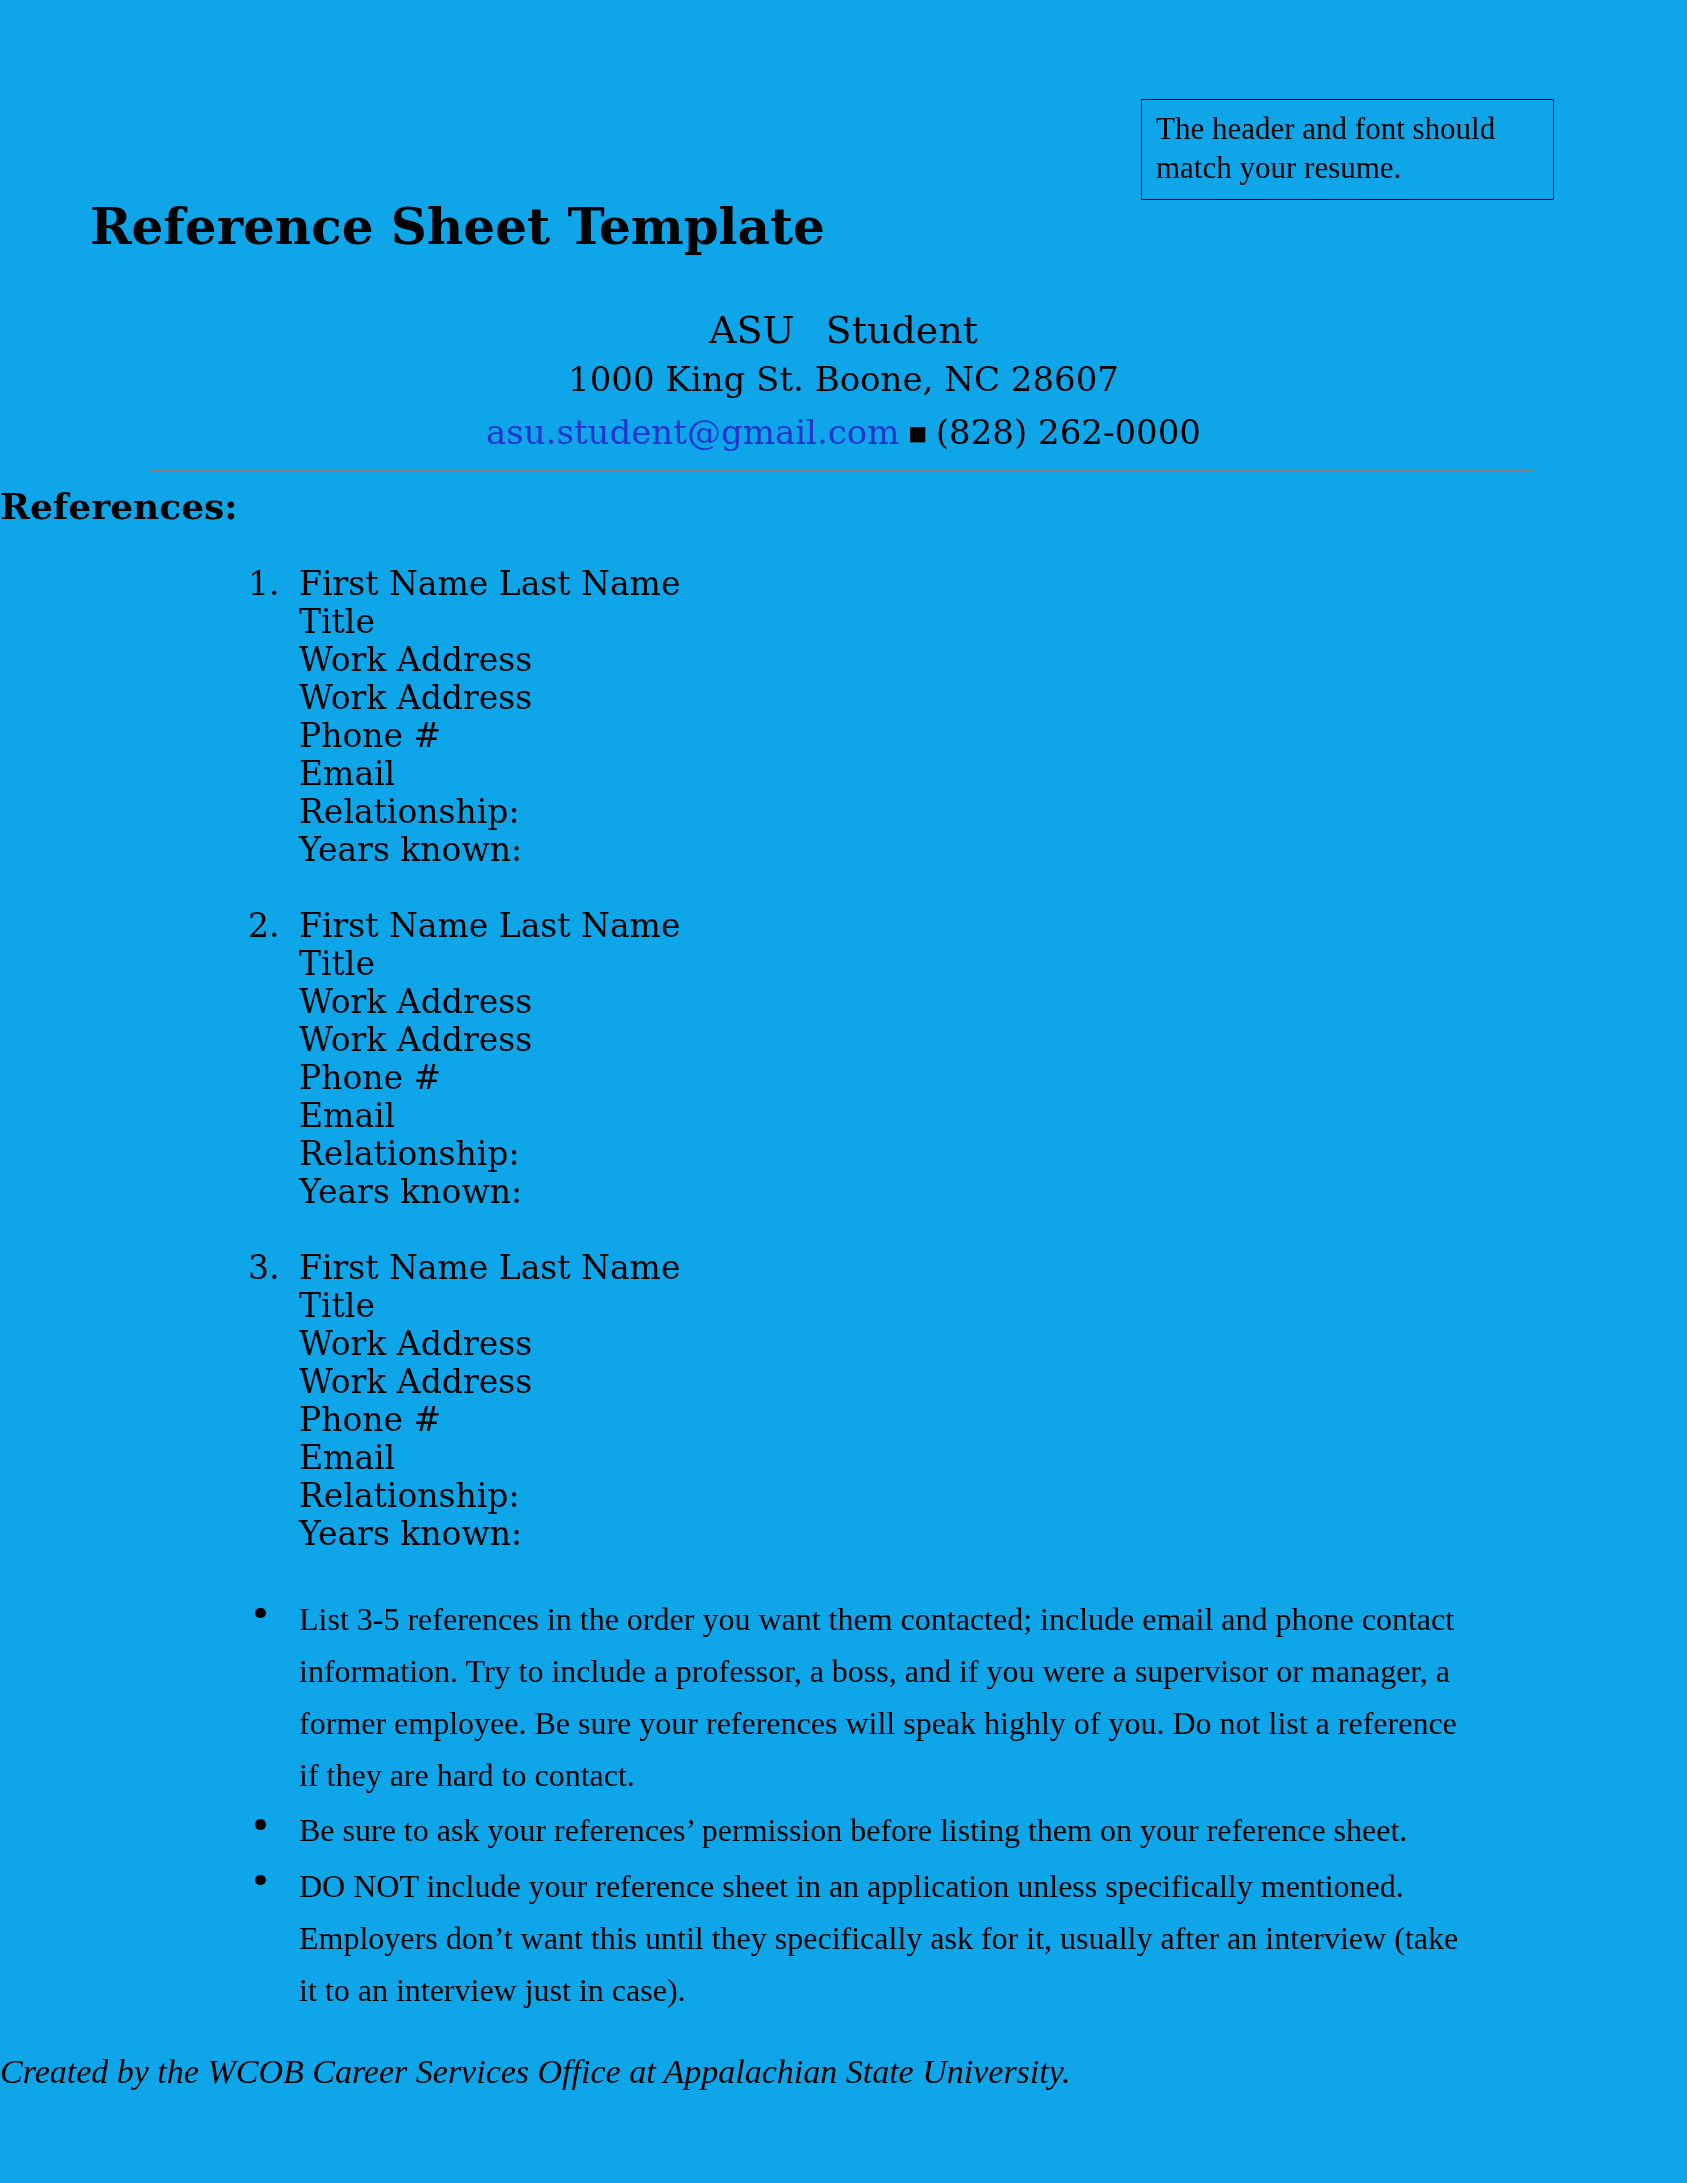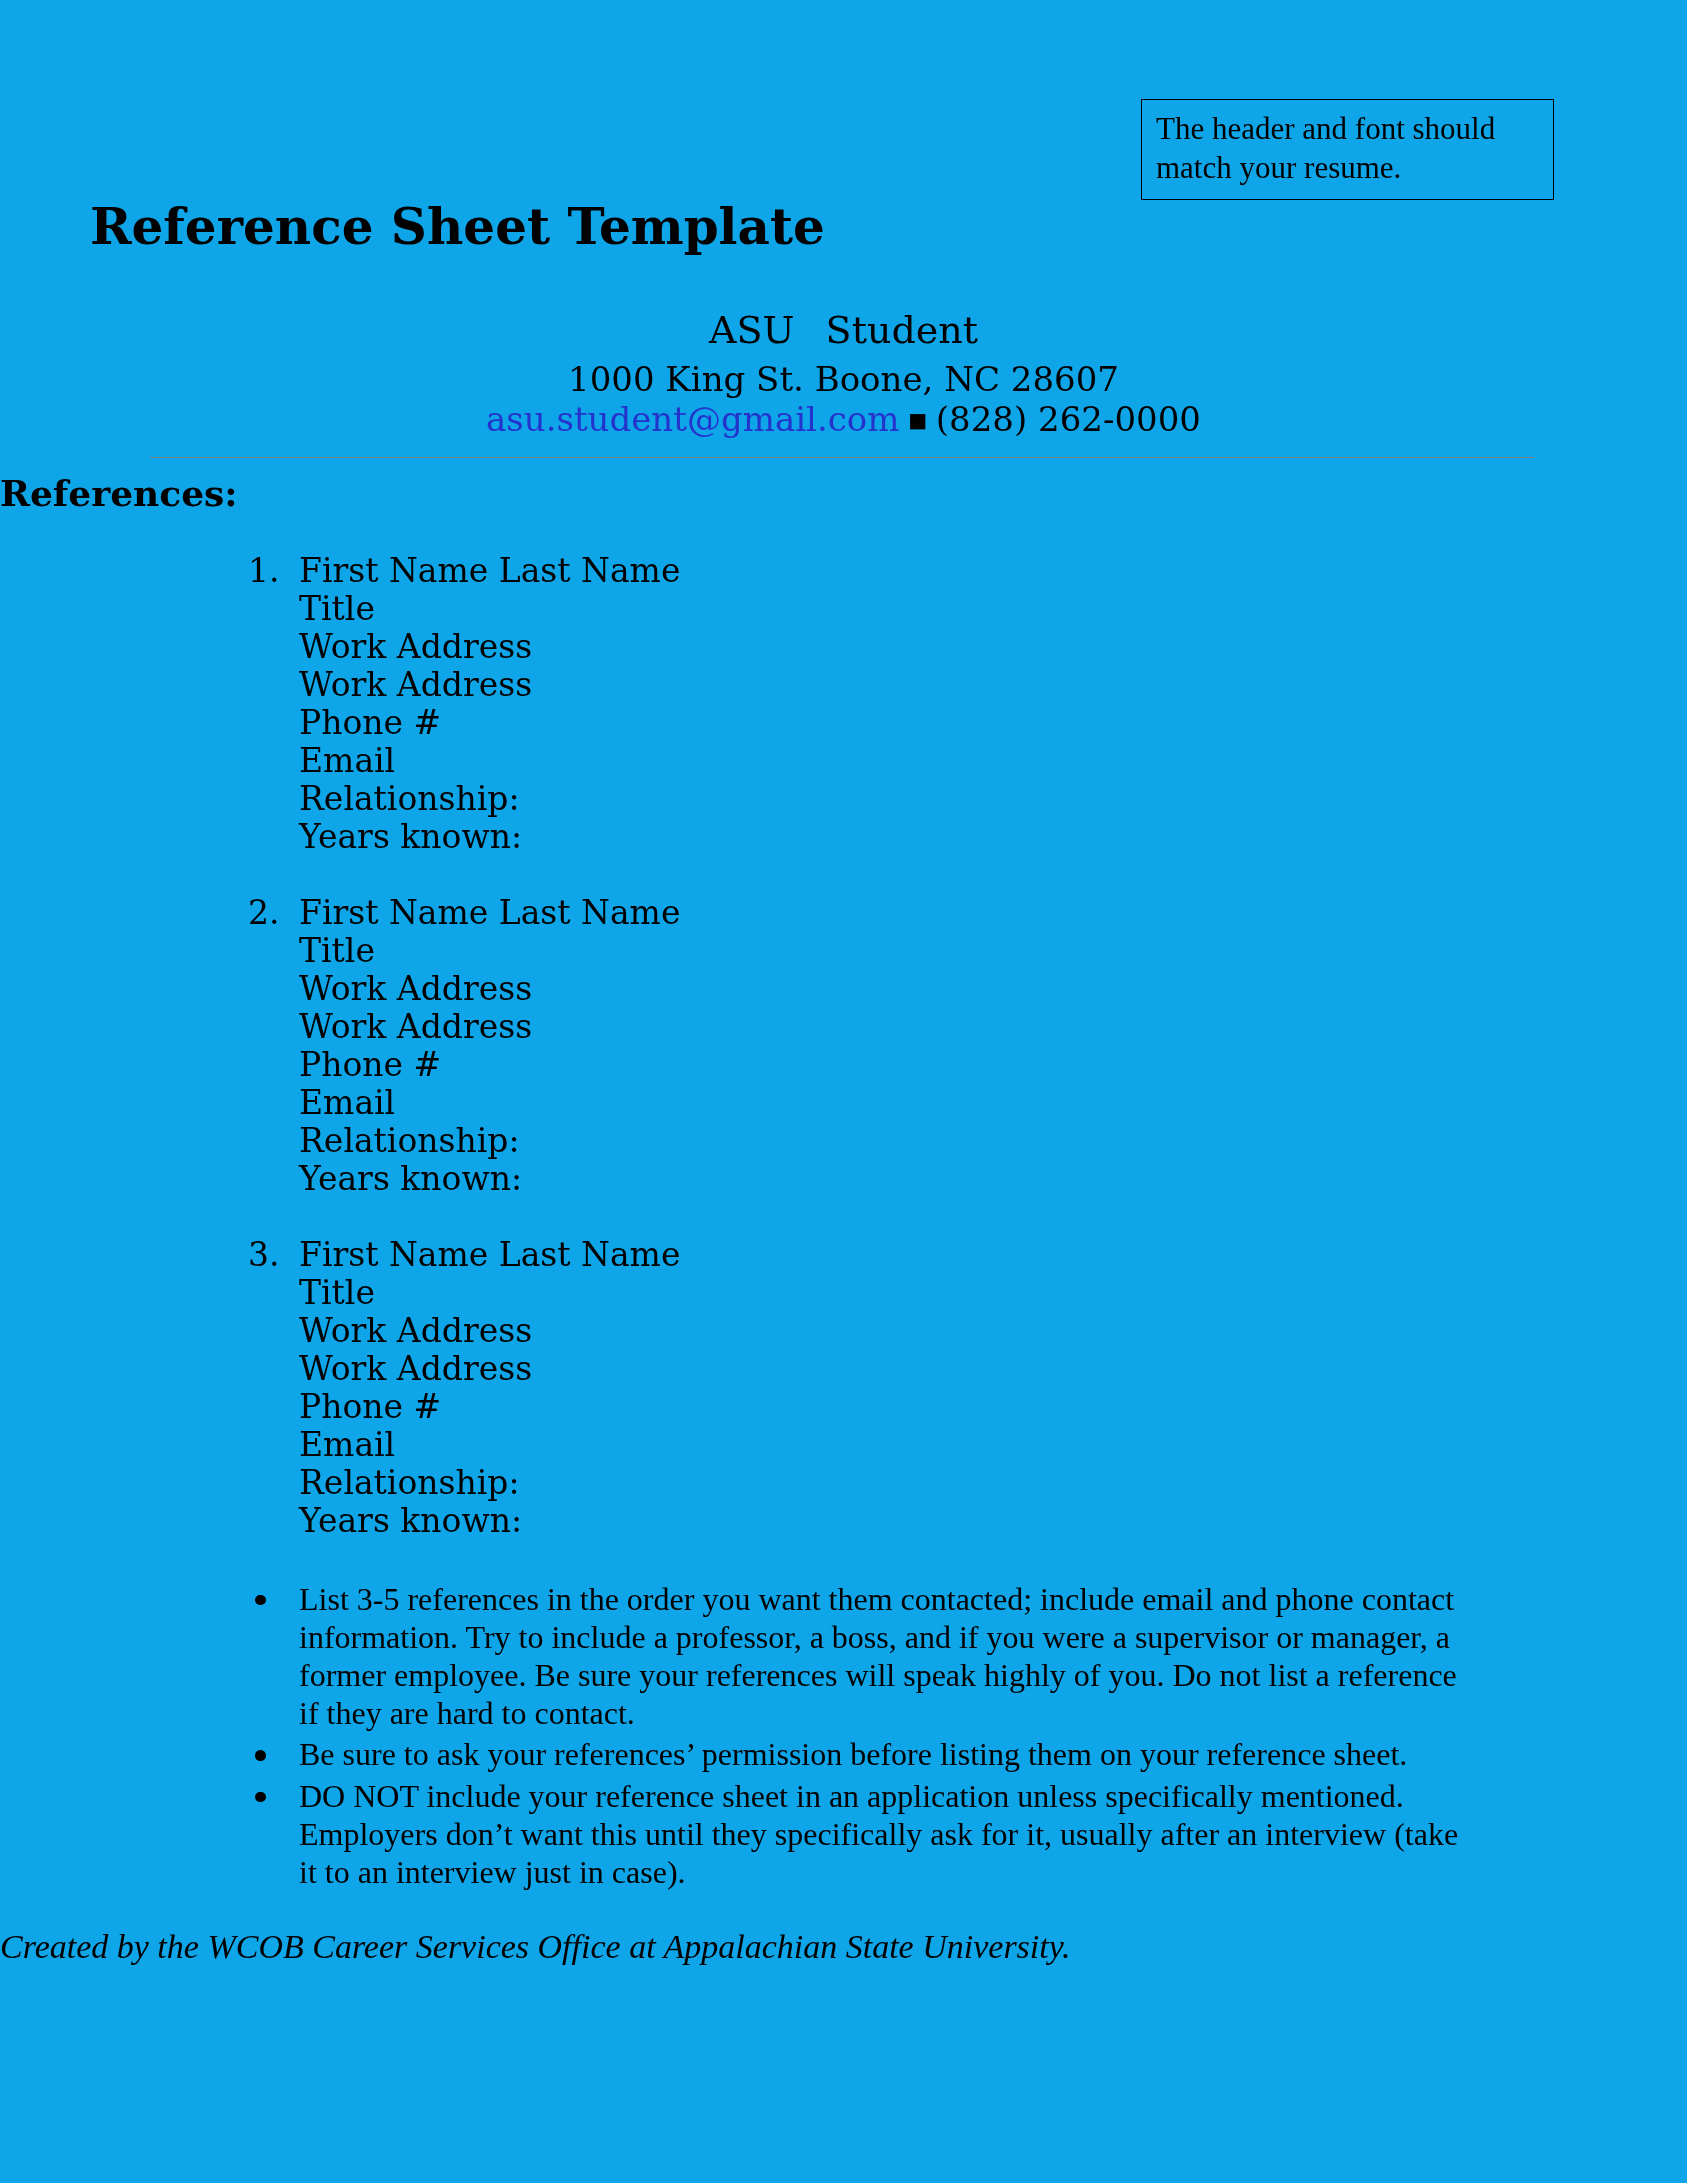--- a/index.html
+++ b/index.html
@@ -33,21 +33,21 @@
     padding-left: 90px;
     font-size: 50px;
     font-weight: bold;
     font-family: "DejaVu Serif", serif;
   }
 
   
   .contact-header { margin-top: 52px; text-align: center; }
   .contact-name { font-size: 38px; font-weight: normal; word-spacing: 19px; }
   .contact-address { font-size: 34px; margin-top: 7px; }
-  .contact-emailline { font-size: 34px; margin-top: 0; }
+  .contact-emailline { font-size: 34px; margin-top: 13px; }
   .email-link { color: var(--link-color, #2433CC); text-decoration: none; cursor: pointer; }
   .sep-square { font-size: 20px; vertical-align: 4.4px; margin: 0 8.7px; }
   .phone-number { color: #000; }
 
   .divider {
     margin: 17.5px 153px 0 150px;
     border: none;
     border-top: 1.7px solid #808080;
     height: 0;
   }
@@ -65,21 +65,21 @@
   .ref-lines {}
   .ref-line {}
 
   
   .notes-list {
     margin: 40px 0 0 0;
     padding: 0 0 0 248px;
     list-style: none;
     font-family: "Liberation Serif", serif;
     font-size: 32px;
-    line-height: 38px;
+    line-height: 52px;
   }
   .note-item { position: relative; padding-left: 51px; max-width: 1175px; margin-bottom: 3.5px; }
   .bullet-dot {
     position: absolute;
     left: 7px;
     top: 15px;
     width: 10.5px;
     height: 10.5px;
     border-radius: 50%;
     background: #000000;

